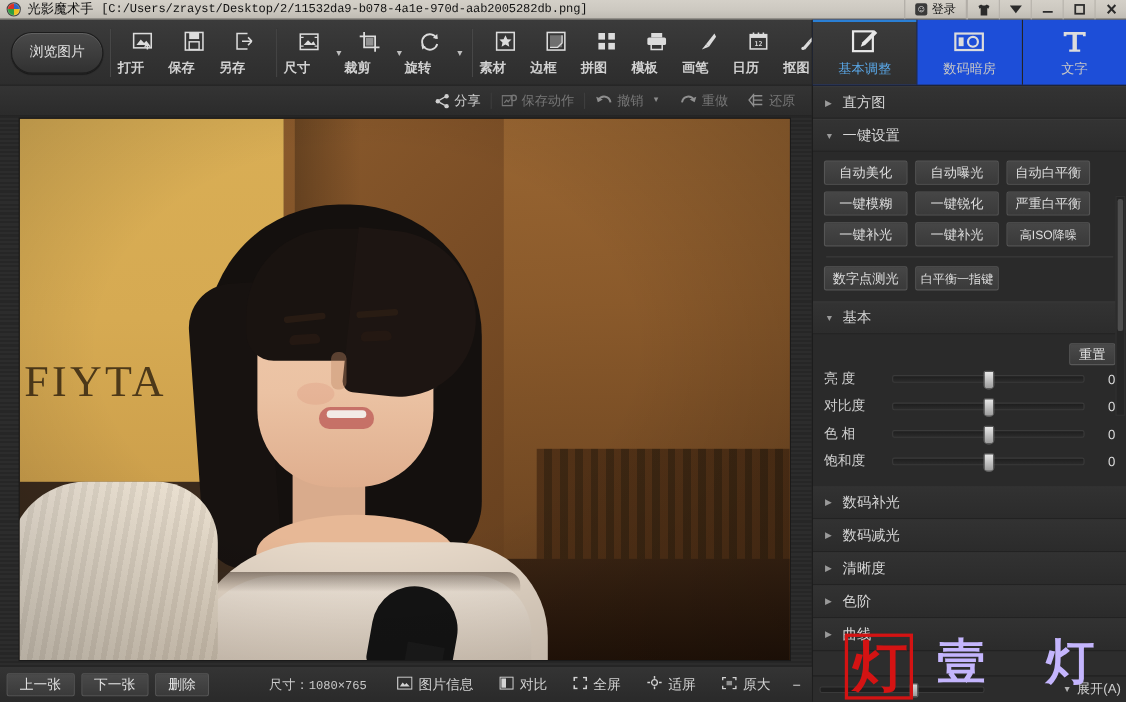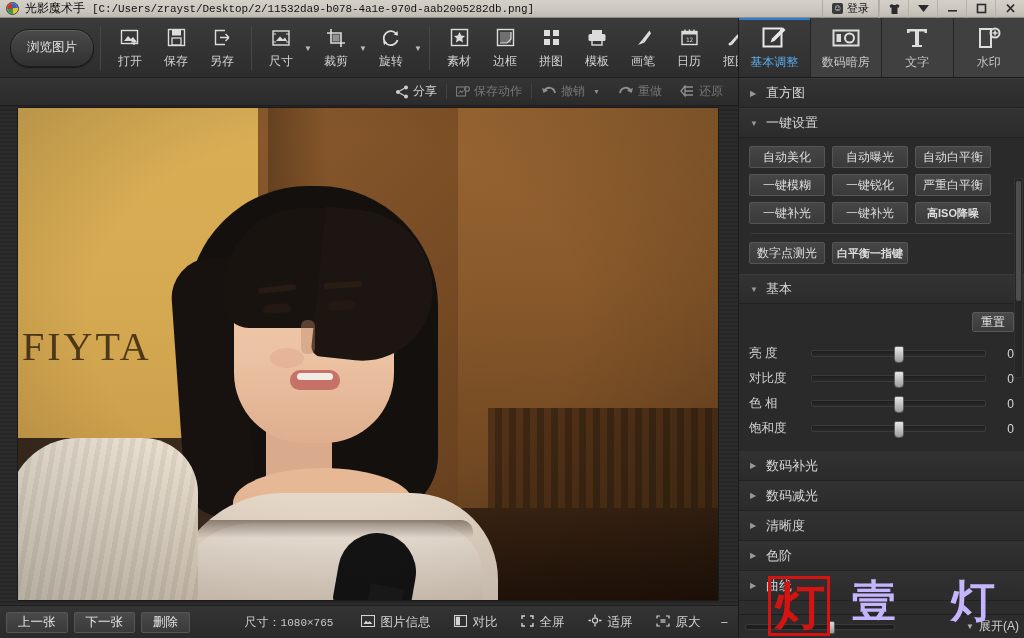--- a/index.html
+++ b/index.html
@@ -60,23 +60,24 @@
     margin-left:10px; width:84px; height:38px; border-radius:19px;
     background:linear-gradient(to bottom,#4a4a4a,#313131);
     border:1px solid #1c1c1c;
     box-shadow:inset 0 1px 0 rgba(255,255,255,.13), 0 1px 1px rgba(0,0,0,.5);
     color:#e2e2e2; font-size:12.5px; display:flex;align-items:center;justify-content:center;
     flex:0 0 auto;
   }
   .tb-sep{ width:1px; height:44px; background:#232323; border-right:1px solid #474747; margin:0 6px; flex:0 0 auto;}
   .tgroup{ display:flex; align-items:flex-start; height:56px; }
   .titem{
-    width:46px; height:54px; display:flex; flex-direction:column; align-items:center;
+    width:46px; height:54px; display:flex; flex-direction:column; 
     justify-content:flex-start; padding-top:5px; color:#cfcfcf; font-size:12px;
     position:relative;
+    font-weight:bold;
   }
   .titem .ic{ height:26px; display:flex;align-items:center;justify-content:center; }
   .titem .lbl{ margin-top:2px; font-size:12px; color:#d2d2d2; white-space:nowrap; }
   .titem.wide{ width:52px; }
   .caret{
     width:9px;height:54px; display:flex;align-items:center; padding-top:4px;
     color:#bdbdbd; font-size:8px;
   }
   .tmore{ width:40px;height:54px;display:flex;flex-direction:column;align-items:center;justify-content:center;color:#cfcfcf;}
   .tmore .dots{ font-size:14px;letter-spacing:1px;line-height:10px;margin-bottom:8px;}
@@ -223,21 +224,21 @@
   .vignette{
     left:0;top:0;width:700px;height:492px;
     background:radial-gradient(ellipse at 45% 42%,rgba(0,0,0,0) 45%,rgba(0,0,0,.25) 100%);
   }
 
   
   .rpanel{
     position:absolute; left:738px; top:18px; width:286px; height:620px;
     background:#2d2d2d; border-left:1px solid #1c1c1c;
   }
-  .rtabs{ display:flex; height:60px; background:#404040; border-bottom:1px solid #1b1b1b;text-align:right;}
+  .rtabs{ display:flex; height:60px; background:#1d4ed8; border-bottom:1px solid #1b1b1b;text-align:right;}
   .rtab{
     flex:1; display:flex;flex-direction:column;align-items:center;justify-content:center;
     gap:3px; color:#c6c6c6; font-size:12px;
     border-right:1px solid #242424; position:relative;
   }
   .rtab:last-child{border-right:none;}
   .rtab.active{
     background:linear-gradient(to bottom,#3c3c3c,#2f2f2f);
     color:#5aa8e8;
   }
@@ -257,24 +258,24 @@
   .sect-head .arw{ font-size:8px; color:#9a9a9a; width:8px;}
   .sect-body{ background:#2a2a2a; padding:8px 10px 10px 10px; }
 
   .btn-grid{ display:flex; flex-wrap:wrap; gap:6px 7px; }
   .pbtn{
     width:76px; height:22px; display:flex;align-items:center;justify-content:center;
     background:linear-gradient(to bottom,#464646,#3a3a3a);
     border:1px solid #555; border-radius:2px;
     color:#dedede; font-size:12px; white-space:nowrap;
   }
-  .pbtn.sm{ font-size:11px;font-weight:bold; }
+  .pbtn.sm{ font-size:11px; }
   .divline{ height:1px; background:#3c3c3c; margin:9px 2px 8px 2px; }
 
-  .reset-row{ display:flex; justify-content:flex-end; margin-bottom:9px; }
+  .reset-row{ display:flex; justify-content:flex-end; margin-bottom:0; }
   .reset-btn{
     width:42px;height:20px;display:flex;align-items:center;justify-content:center;
     background:linear-gradient(to bottom,#4a4a4a,#3b3b3b);
     border:1px solid #585858; border-radius:2px; color:#e0e0e0; font-size:12px;
   }
   .srow{ display:flex; align-items:center; height:25px; }
   .slabel{ width:62px; color:#d0d0d0; font-size:12.5px; display:flex; justify-content:space-between; padding-right:4px;}
   .strack{
     flex:1; height:7px; background:linear-gradient(to bottom,#1e1e1e,#2b2b2b);
     border:1px solid #3a3a3a; border-radius:2px; position:relative;
@@ -674,30 +675,20 @@
         </span>
         <span>数码暗房</span>
       </div>
       <div class="rtab">
         <span class="ic">
           <svg width="24" height="22" viewBox="0 0 24 22">
               <path d="M2 2 H22 V6 H19.5 V4.5 H14 V18 H17 V20 H7 V18 H10 V4.5 H4.5 V6 H2 Z" fill="#dcdcdc"></path>
             </svg>
         </span>
         <span>文字</span>
-      </div>
-      <div class="rtab">
-        <span class="ic">
-          <svg width="24" height="22" viewBox="0 0 24 22">
-              <path d="M3 2 H14 V20 H3 Z" fill="none" stroke="#dcdcdc" stroke-width="2"></path>
-              <circle cx="18" cy="6" r="4.5" fill="none" stroke="#dcdcdc" stroke-width="2"></circle>
-              <path d="M18 3.5 V8.5 M15.5 6 H20.5" stroke="#dcdcdc" stroke-width="1.6"></path>
-            </svg>
-        </span>
-        <span>水印</span>
       </div>
     </div>
 
     <div class="rbody">
 
       <div class="sect-head">
         <span class="arw">▶</span>
         <span>直方图</span>
       </div>
 

